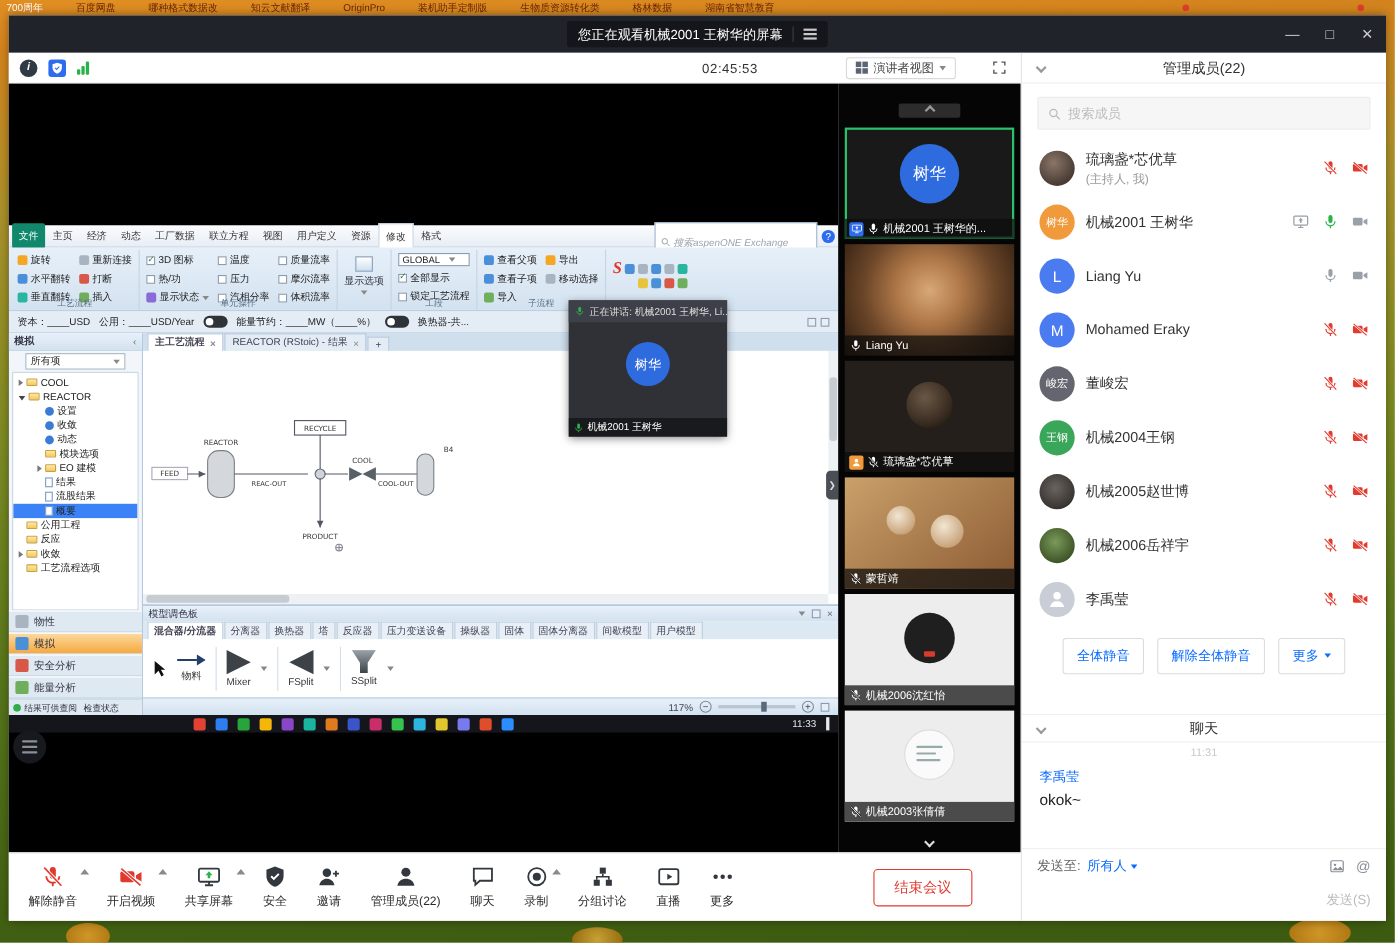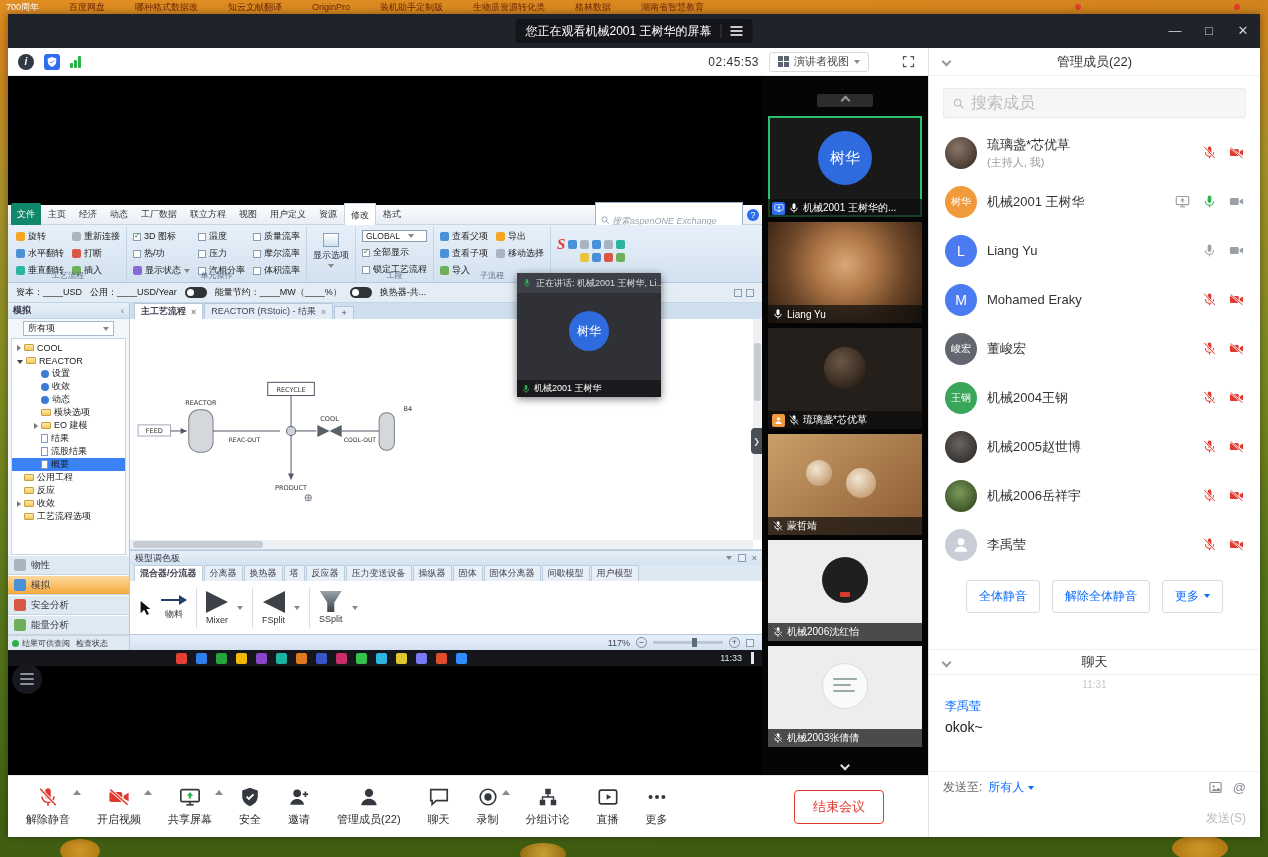--- a/index.html
+++ b/index.html
@@ -19,21 +19,21 @@
 .burger i{display:block;width:12px;height:2px;background:#c9c9c9}
 .wctrl{margin-left:auto;display:flex}
 .wctrl span{width:34px;text-align:center;color:#cfcfcf;font-size:13px;line-height:34px}
 
 .subbar{position:absolute;left:0;top:34px;width:920px;height:28px;background:#fff;border-bottom:1px solid #ececec;display:flex;align-items:center;padding:0 10px;gap:10px}
 .infoic{width:16px;height:16px;border-radius:50%;background:#2f3a45;color:#fff;font-size:10px;font-weight:bold;font-style:italic;display:flex;align-items:center;justify-content:center;flex:none}
 .bluechip{width:16px;height:16px;border-radius:3px;background:#2d6cf0;display:flex;align-items:center;justify-content:center;color:#fff;--chk:#2d6cf0;padding:2px;flex:none}
 .sigbars{display:flex;align-items:flex-end;gap:1px;height:13px}
 .sigbars i{width:3px;background:#27b24a;border-radius:1px}
 .timer{margin-left:auto;color:#333;letter-spacing:.5px}
-.viewbtn{display:flex;align-items:center;gap:5px;border:1px solid #d9d9d9;border-radius:3px;height:20px;padding:0 8px;font-size:11px;color:#444}
+.viewbtn{margin-left:70px;display:flex;align-items:center;gap:5px;border:1px solid #d9d9d9;border-radius:3px;height:20px;padding:0 8px;font-size:11px;color:#444}
 .gridic{display:grid;grid-template-columns:5px 5px;gap:1px}
 .gridic i{width:5px;height:5px;background:#5a6472}
 .fsbtn{margin-left:22px;margin-right:2px;width:15px;height:15px;color:#555}
 
 .car{width:0;height:0;border-left:3.5px solid transparent;border-right:3.5px solid transparent;border-top:4.5px solid #888;display:inline-block}
 .car.blue{border-top-color:#0b6cff}
 .chev{width:7px;height:7px;border-left:2px solid #999;border-bottom:2px solid #999;display:inline-block}
 .chev.up{transform:rotate(135deg)}
 .chev.down{transform:rotate(-45deg)}
 
@@ -153,21 +153,21 @@
 .tbtn.red .tic{color:#e03a2f;--slash:visible}
 .uparrow{position:absolute;top:4px;right:-11px;width:0;height:0;border-left:4px solid transparent;border-right:4px solid transparent;border-bottom:5px solid #8a8a8a}
 .endbtn{margin-left:auto;margin-right:26px;border:1px solid #e03a2f;color:#e03a2f;border-radius:4px;padding:7px 18px;font-size:13px;background:#fff;white-space:nowrap}
 
 .rightpanel{position:absolute;left:920px;top:34px;width:332px;height:789px;background:#fff;border-left:1px solid #e3e3e3;display:flex;flex-direction:column}
 .phead{height:28px;border-bottom:1px solid #efefef;display:flex;align-items:center;justify-content:center;position:relative;font-size:13px;color:#333;flex:none}
 .phead .chevbtn{position:absolute;left:14px;top:10px}
 .searchwrap{padding:12px 14px 10px;flex:none}
 .searchbox{height:30px;background:#f6f6f6;border:1px solid #ececec;border-radius:2px;display:flex;align-items:center;gap:6px;padding:0 8px;color:#b9b9b9}
 .searchbox .sic16{width:13px;height:13px;color:#b9b9b9;flex:none}
-.searchbox input{border:0;background:transparent;outline:none;font-size:16px;width:100%;color:#333}
+.searchbox input{border:0;background:transparent;outline:none;font-size:12px;width:100%;color:#333}
 .searchbox input::placeholder{color:#bdbdbd}
 .mrow{height:49px;display:flex;align-items:center;padding:0 16px;flex:none}
 .avatar{width:32px;height:32px;border-radius:50%;flex:none;display:flex;align-items:center;justify-content:center;color:#fff;font-size:10px;margin-right:10px;overflow:hidden}
 .av-ph1{background:radial-gradient(circle at 40% 35%,#8a7668,#4a3c34 70%)}
 .av-or{background:#f09a3c}
 .av-bl{background:#4a7bf0;font-size:14px}
 .av-dk{background:#63666e}
 .av-gn{background:#3aa65a}
 .av-ph2{background:radial-gradient(circle at 45% 40%,#6a6460,#35312e 75%)}
 .av-ph3{background:radial-gradient(circle at 45% 40%,#7a9a5a,#3c5226 75%)}

